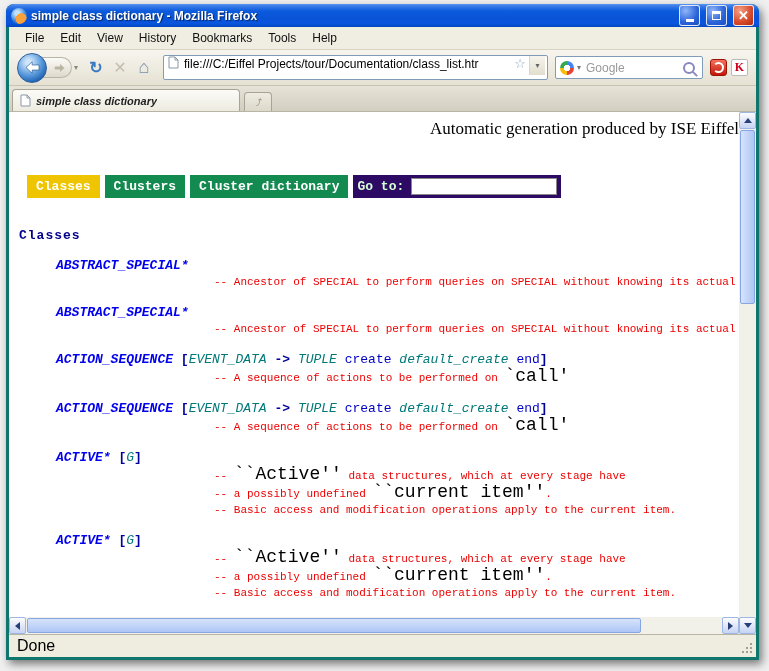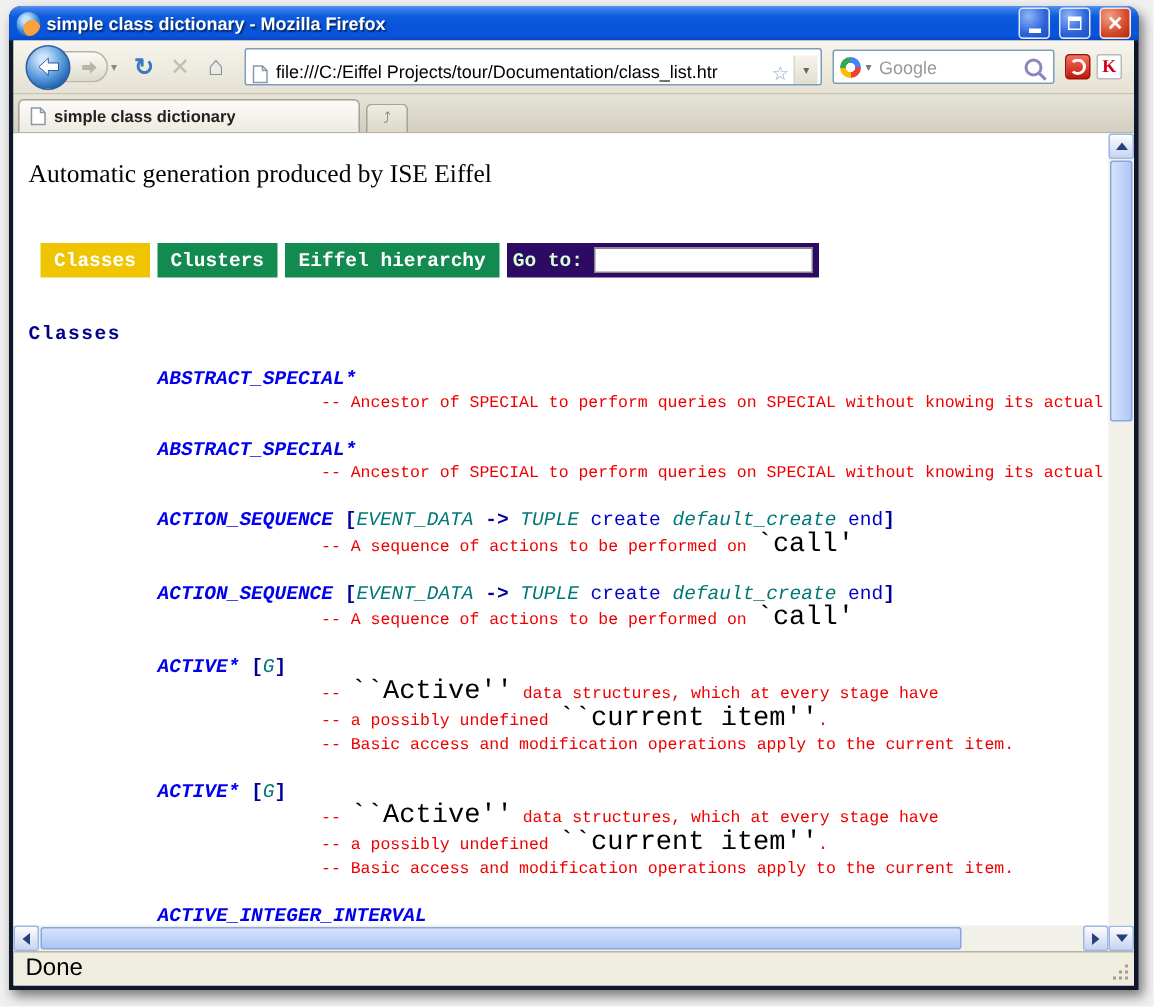--- a/index.html
+++ b/index.html
@@ -1,19 +1,19 @@
 <!DOCTYPE html>
 <html style="--c-cls: #0000EE; --c-pun: #00009B; --c-gen: #007878; --c-kw: #0000C8; --c-com: #EE0000; --c-code: #000000; --c-heading: #00008B; --c-goto: #2D0A63;"><head>
 <meta charset="utf-8">
 <style>
   html,body{margin:0;padding:0;}
   body{width:769px;height:671px;background:#f0f0f0;overflow:hidden;font-family:"Liberation Sans",sans-serif;position:relative;}
 
   
-  .window{position:absolute;left:6px;top:4px;width:753px;height:656px;background:#0f172a;
+  .window{position:absolute;left:6px;top:4px;width:753px;height:656px;background:#0f766e;
     border-radius:8px 8px 0 0;box-shadow:3px 4px 8px rgba(0,0,0,.5);
     display:flex;flex-direction:column;padding:0 3px 3px;box-sizing:border-box;}
   .titlebar{flex:0 0 23px;margin:0 -3px;border-radius:8px 8px 0 0;
     background:linear-gradient(180deg,#5A96F0 0%,#3B7DE8 8%,#0D5BDD 30%,#0853D6 62%,#0A55DF 84%,#0348BE 100%);
     display:flex;align-items:center;padding:0 5px;gap:4px;}
   .fx-icon{width:16px;height:16px;border-radius:50%;flex:0 0 16px;
     background:radial-gradient(circle at 64% 68%,#f9a13c 0 36%,rgba(249,161,60,0) 39%),
                radial-gradient(circle at 40% 33%,#bfe2ff 0 16%,#3f86d8 55%,#1a5bab);}
   .title-text{flex:1;color:#fff;font-weight:bold;font-size:12px;white-space:nowrap;overflow:hidden;
     text-shadow:1px 1px 1px rgba(0,0,0,.55);}
@@ -41,21 +41,21 @@
   .fwd-btn{height:21px;width:32px;margin-left:-7px;border:1px solid #B9B5A6;border-left:none;
     border-radius:0 11px 11px 0;background:linear-gradient(180deg,#FBFAF6,#DEDACC);
     display:flex;align-items:center;justify-content:center;padding-left:7px;box-sizing:border-box;}
   .nav-drop{font-size:8px;color:#8a8878;margin:0 6px 0 2px;}
   .tool-btn{width:24px;height:24px;display:flex;align-items:center;justify-content:center;font-size:16px;}
   .refresh-glyph{color:#3A7AC2;font-weight:bold;}
   .stop-glyph{color:#C2BEB0;}
   .home-glyph{color:#7C8FAE;font-size:18px;}
 
   .urlbar{flex:1;height:23px;background:#fff;border:1px solid #7F9DB9;border-radius:2px;margin:0 7px;
-    display:flex;align-items:flex-end;padding:0 2px 0 4px;min-width:0;gap:3px;}
+    display:flex;align-items:flex-start;padding:0 2px 0 4px;min-width:0;gap:3px;}
   .url-input{flex:1;border:none;outline:none;font:12px "Liberation Sans",sans-serif;color:#000;
     min-width:0;background:transparent;}
   .star{color:#94A8C6;font-size:13px;}
   .url-drop{width:15px;height:19px;border-left:1px solid #D8D4C6;display:flex;align-items:center;
     justify-content:center;color:#666;font-size:8px;background:linear-gradient(180deg,#F6F4EC,#E2DECF);}
 
   .searchbox{width:148px;height:23px;background:#fff;border:1px solid #7F9DB9;border-radius:2px;
     display:flex;align-items:center;padding:0 4px;margin-right:7px;gap:3px;flex:0 0 148px;box-sizing:border-box;}
   .gball{width:14px;height:14px;border-radius:50%;flex:0 0 14px;
     background:radial-gradient(circle,#fff 0 30%,rgba(255,255,255,0) 31%),
@@ -68,42 +68,42 @@
   .mag::after{content:"";position:absolute;width:6px;height:2px;background:#8a86c0;
     transform:rotate(45deg);right:-5px;bottom:-3px;}
   .addon-red{width:17px;height:17px;border-radius:3px;border:1px solid #9E1105;box-sizing:border-box;
     background:linear-gradient(180deg,#F4715C,#C2170A);margin-right:4px;display:flex;align-items:center;justify-content:center;}
   .addon-red::after{content:"";width:7px;height:7px;border-radius:50%;border:2px solid #fff;border-left-color:transparent;}
   .addon-k{width:17px;height:17px;background:#fff;border:1px solid #BBB;border-radius:2px;color:#D0021B;
     font:bold 12px "Liberation Serif",serif;display:flex;align-items:center;justify-content:center;box-sizing:border-box;}
 
   
   .tabstrip{flex:0 0 25px;background:linear-gradient(180deg,#E6E3D8,#D2CEC0);border-bottom:1px solid #B9B5A5;
-    display:flex;align-items:flex-end;padding:0 3px;}
+    display:flex;align-items:flex-end;padding:0 3px;font-style:italic;}
   .tab{height:22px;display:flex;align-items:center;gap:5px;padding:0 7px;border:1px solid #A8A495;border-bottom:none;
     border-radius:4px 4px 0 0;background:linear-gradient(180deg,#FCFBF7,#EDEBE0);font-size:11px;color:#222;
     width:228px;box-sizing:border-box;}
   .tab-label{white-space:nowrap;overflow:hidden;font-weight:bold;}
   .tab.stub{width:28px;height:19px;margin-left:4px;background:linear-gradient(180deg,#EEECE2,#DCD8CA);
     justify-content:center;color:#8a8674;font-size:10px;}
 
   
   .content{flex:1;display:flex;min-height:0;background:#fff;}
   .pagecol{flex:1;display:flex;flex-direction:column;min-width:0;}
   .doc{flex:1;overflow:hidden;font-family:"Liberation Mono",monospace;padding-left:10px;box-sizing:border-box;background:#fff;}
-  .doc-title{font-family:"Liberation Serif",serif;font-size:17px;color:#000;text-align:left;margin-top:17px;}
+  .doc-title{font-family:"Liberation Serif",serif;font-size:17px;color:#000;text-align:right;margin-top:7px;}
   .btn-row{margin:36px 0 0 8px;display:flex;align-items:center;}
   .doc-btn{font:bold 13px "Liberation Mono",monospace;padding:4px 9px;margin-right:5px;display:inline-block;}
   .goto{background:var(--c-goto,#2D0A63);padding:3px 4px;display:flex;align-items:center;gap:7px;
     font:bold 13px "Liberation Mono",monospace;color:#D6FFD6;}
   .goto input{width:146px;height:17px;border:1px solid #888;font:12px "Liberation Mono",monospace;box-sizing:border-box;}
   .section-title{margin-top:30px;font:bold 13px "Liberation Mono",monospace;color:var(--c-heading,#00008B);letter-spacing:1px;}
   .entries{margin-top:15px;}
   .entry{margin-bottom:15px;}
-  .name-line{margin-left:86px;font-size:13px;line-height:16px;white-space:nowrap;}
+  .name-line{margin-left:37px;font-size:13px;line-height:16px;white-space:nowrap;}
   .comment-line{margin-left:195px;font-size:11px;line-height:16px;white-space:nowrap;}
   .s-cls{color:var(--c-cls,#0000EE);font-weight:bold;font-style:italic;}
   .s-pun{color:var(--c-pun,#00009B);font-weight:bold;}
   .s-gen{color:var(--c-gen,#007878);font-style:italic;}
   .s-kw{color:var(--c-kw,#0000C8);font-weight:normal;}
   .s-com{color:var(--c-com,#EE0000);}
   .s-code{color:var(--c-code,#000);font-size:18px;}
   .s-pln{color:#000;}
 
   
@@ -145,20 +145,29 @@
     <span class="tb tb-max">
         <span class="max-glyph"></span>
       </span>
     <span class="tb tb-close">
         <span>✕</span>
       </span>
   </div>
 
   <div class="chrome">
 
+    <div class="menubar">
+        <span class="menu-item">File</span>
+        <span class="menu-item">Edit</span>
+        <span class="menu-item">View</span>
+        <span class="menu-item">History</span>
+        <span class="menu-item">Bookmarks</span>
+        <span class="menu-item">Tools</span>
+        <span class="menu-item">Help</span>
+      </div>
 
     <div class="navbar">
       <span class="back-btn">
         <svg width="15" height="13" viewBox="0 0 15 13">
             <path d="M7.2 0.8 L1 6.5 L7.2 12.2 L7.2 9 L14 9 L14 4 L7.2 4 Z" fill="#ffffff" stroke="#1d4d8c" stroke-width="0.6"></path>
           </svg>
       </span>
       <span class="fwd-btn">
         <svg width="11" height="10" viewBox="0 0 11 10">
             <path d="M6 1 L10.5 5 L6 9 L6 6.6 L0.8 6.6 L0.8 3.4 L6 3.4 Z" fill="#B9B5A4"></path>
@@ -208,21 +217,21 @@
     </div>
 
     <div class="content">
       <div class="pagecol">
         <div class="doc">
           <div class="doc-title">Automatic generation produced by ISE Eiffel</div>
           <div class="btn-row">
             <span style="display:flex;align-items:center;">
                 <span class="doc-btn" style="background: rgb(238, 197, 0); color: rgb(255, 255, 255);">Classes</span>
                 <span class="doc-btn" style="background: rgb(18, 138, 80); color: rgb(255, 255, 255); text-align: right;">Clusters</span>
-                <span class="doc-btn" style="background: rgb(18, 138, 80); color: rgb(255, 255, 255);">Eiffel hierarchy</span>
+                <span class="doc-btn" style="background: rgb(18, 138, 80); color: rgb(255, 255, 255);">Cluster dictionary</span>
               </span>
             <span class="goto">
               <span>Go to:</span>
               <input style="">
             </span>
           </div>
           <div class="section-title">Classes</div>
           <div class="entries">
               <div class="entry">
                 <div class="name-line"><span class="s-cls">ABSTRACT_SPECIAL*</span></div>

